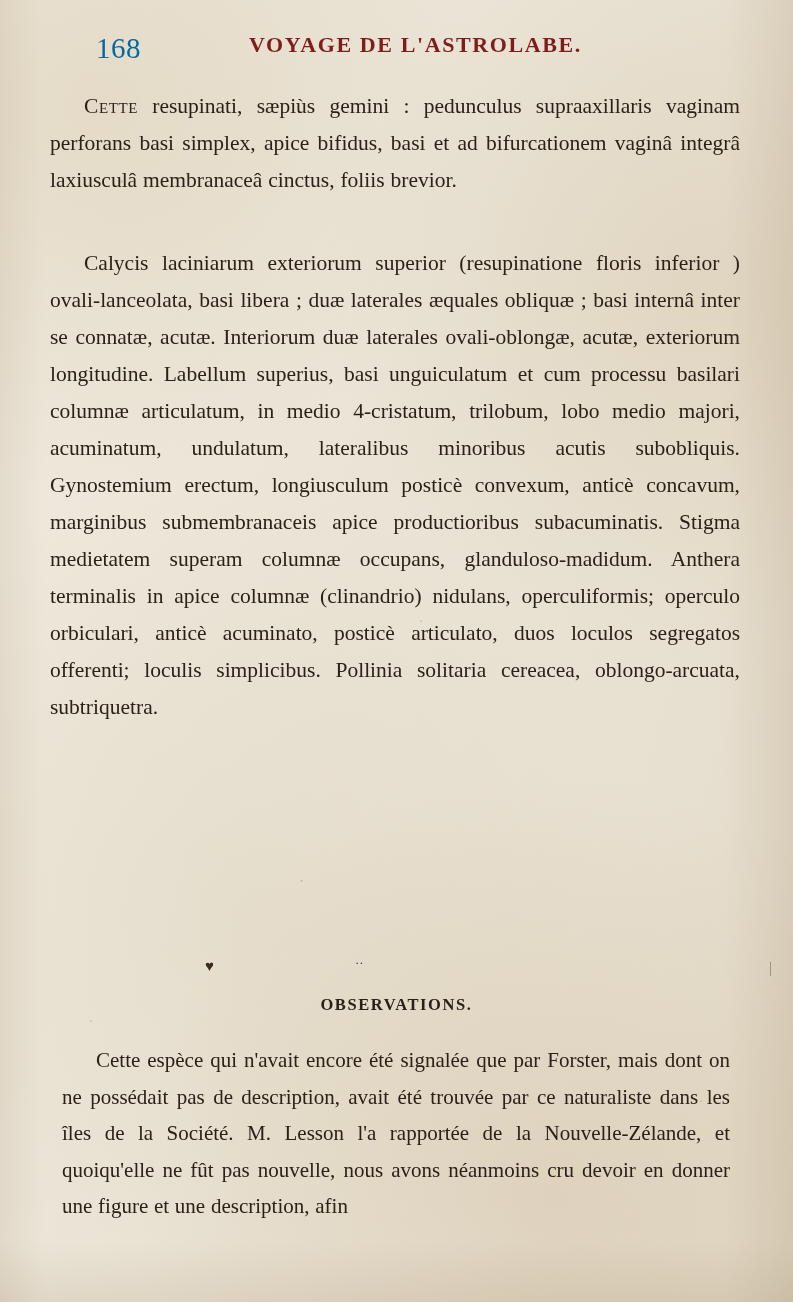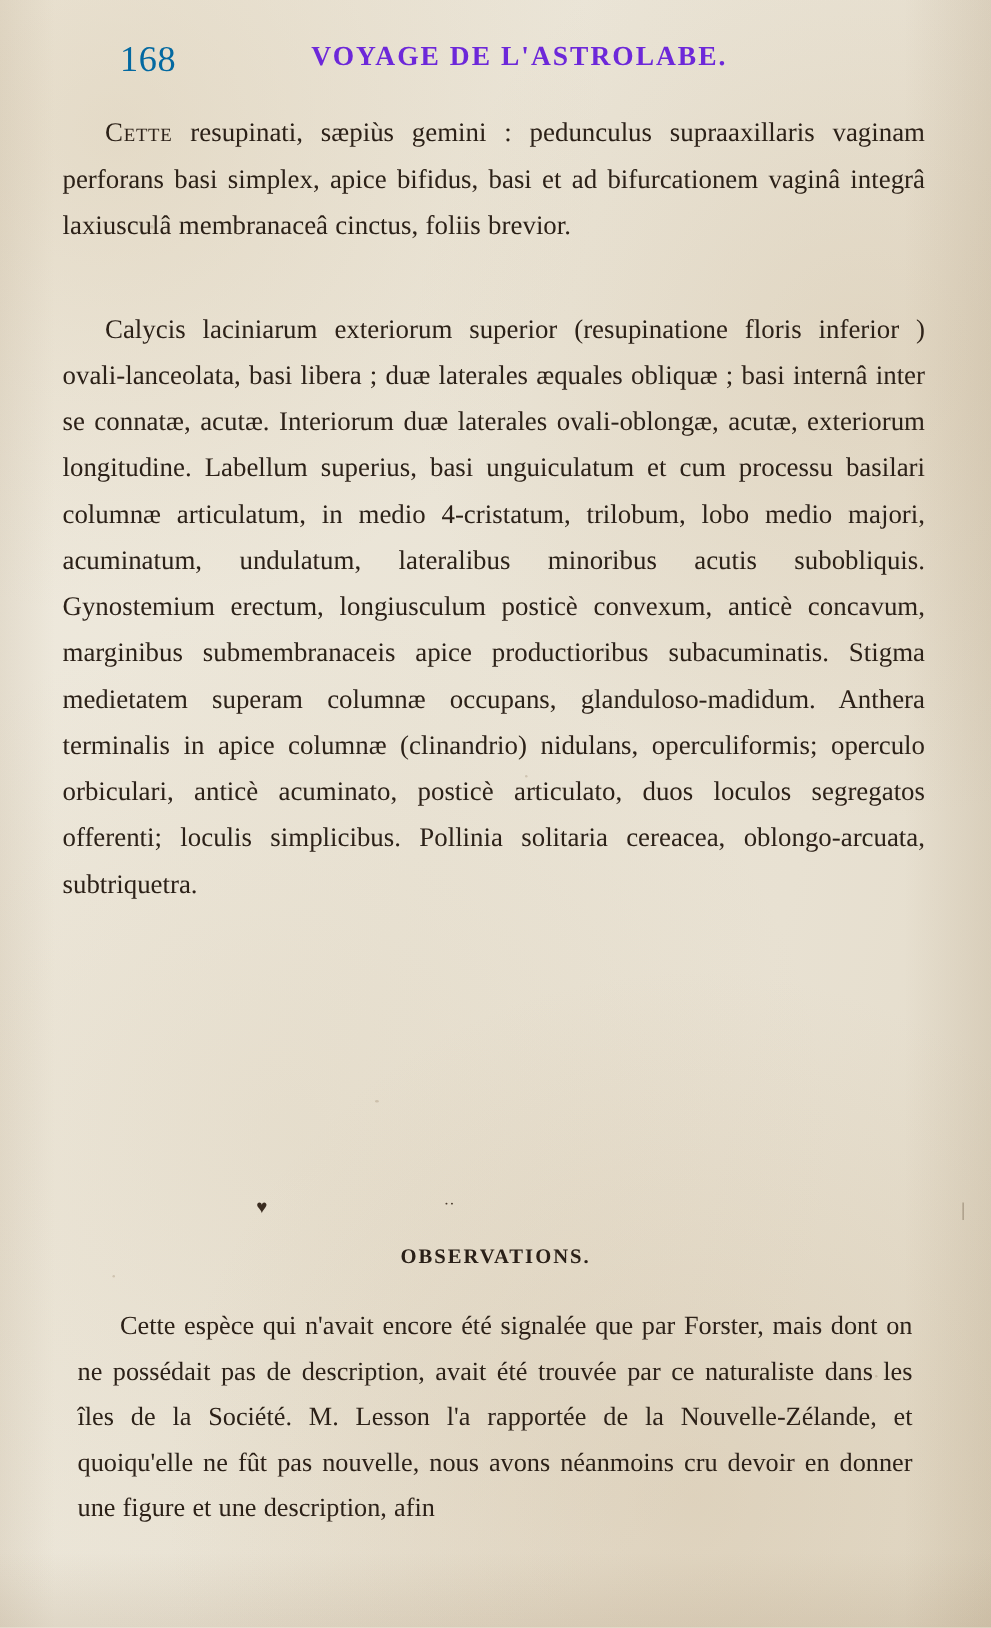--- a/index.html
+++ b/index.html
@@ -57,21 +57,21 @@
   }
   .running-title {
     position: absolute;
     left: 0;
     right: 0;
     top: 0;
     text-align: center;
     font-size: 22px;
     letter-spacing: 1.6px;
     font-weight: bold;
-    color: #6d28d9;
+    color: #7f1d1d;
     padding-left: 38px;
     font-variant: small-caps;
   }
   .body-block {
     position: absolute;
     left: 50px;
     width: 690px;
   }
   p.para {
     margin: 0 0 0 0;

